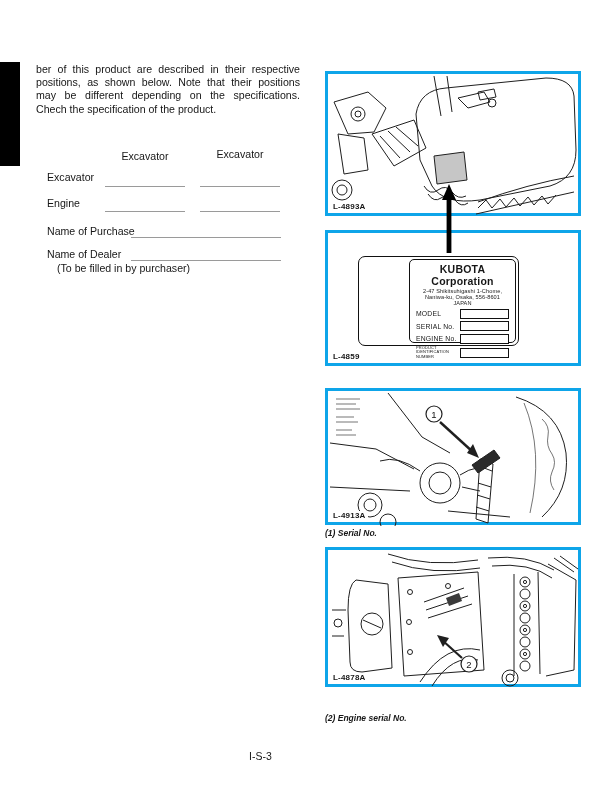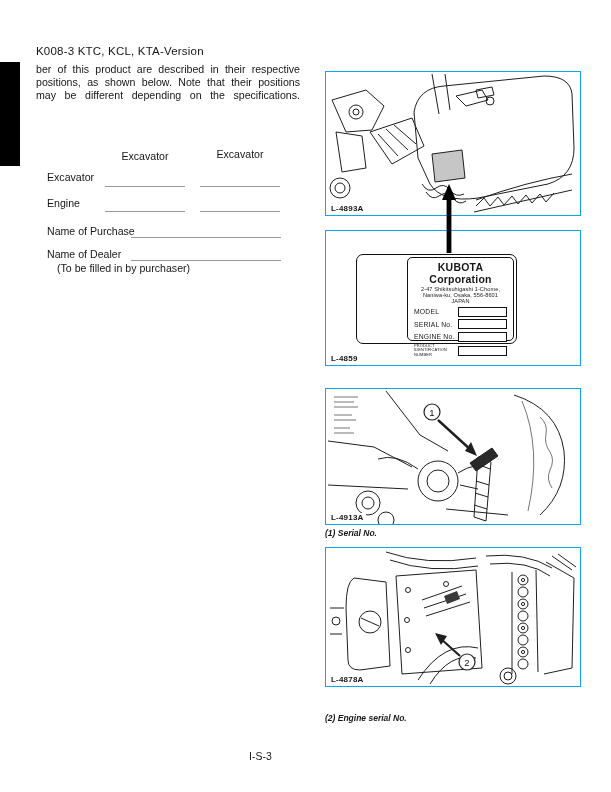--- a/index.html
+++ b/index.html
@@ -16,21 +16,21 @@
   #body-text { left:36px; top:63px; width:264px; font-size:10.6px; line-height:13.2px; }
   #body-text .ln { white-space:nowrap; }
   #body-text .j { text-align:justify; text-align-last:justify; white-space:normal; }
 
   
   .form-label { position:absolute; font-size:10.6px; }
   .col-hdr { position:absolute; font-size:10.6px; text-align:center; width:84px; }
   .blank { position:absolute; border-bottom:1.5px solid #9a9a9a; height:0; }
 
   
-  .panel { position:absolute; left:325px; width:256px; border:1px solid #0ea5e9; background:#fff; }
+  .panel { position:absolute; left:325px; width:256px; border:3px solid #0ea5e9; background:#fff; }
   .fig-label { position:absolute; left:3px; bottom:2px; font-size:8px; font-weight:700; letter-spacing:.2px; background:#fff; padding:0 2px; }
   .fig-caption { position:absolute; left:325px; font-size:8.5px; font-weight:700; font-style:italic; }
   .panel svg { display:block; width:254px; }
 
   
   #plate-outer { position:absolute; left:30px; top:23px; width:161px; height:90px; border:1.5px solid #111; border-radius:7px; background:#fff; }
   #plate-inner { position:absolute; left:2px; top:2px; right:2px; bottom:2px; border:1px solid #111; border-radius:5px; padding:3px 6px 2px 6px;margin-left:48px; }
   #plate-title { text-align:center; font-size:10.5px; font-weight:700; letter-spacing:.2px; }
   #plate-address { text-align:center; font-size:5.6px; letter-spacing:.1px; margin-top:1px; color:#222; }
   .plate-row { display:flex; align-items:center; margin-top:2.5px; }
@@ -47,26 +47,26 @@
   svg .thin { stroke:#3a3a3a; fill:none; stroke-width:.7; }
   svg text { font-family:"Liberation Sans", sans-serif; }
 </style>
 </head>
 <body>
 
 <div id="page">
 
   <div id="section-tab" class="abs"></div>
 
-  <div id="heading" class="abs">K008-3 KTC, KCL, KTA-Version</div>
 
   <div id="body-text" class="abs">
     <div class="ln j">ber of this product are described in their respective</div>
     <div class="ln j">positions, as shown below. Note that their positions</div>
     <div class="ln j">may be different depending on the specifications.</div>
+    <div class="ln">Chech the specification of the product.</div>
   </div>
 
   <div class="col-hdr" style="left:103px; top:150px;">Excavator</div>
   <div class="col-hdr" style="left:198px; top:148px;">Excavator</div>
 
   <div class="form-label" style="left:47px; top:171px;">Excavator</div>
   <div class="blank" style="left:105px; top:186px; width:80px;"></div>
   <div class="blank" style="left:200px; top:186px; width:80px;"></div>
 
   <div class="form-label" style="left:47px; top:197px;">Engine</div>

